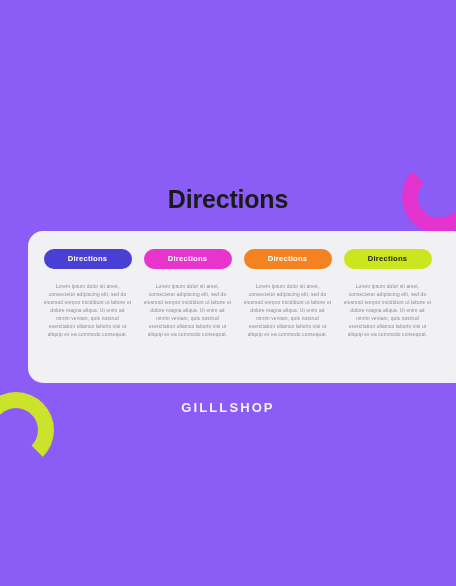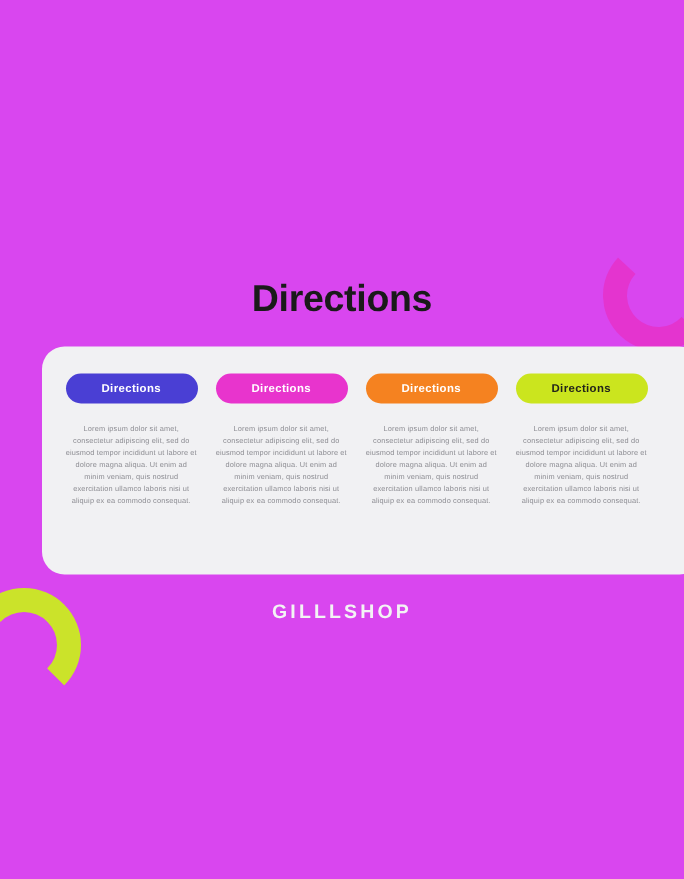--- a/index.html
+++ b/index.html
@@ -14,21 +14,21 @@
     overflow: hidden;
     position: relative;
   }
 
   #slide {
     position: absolute;
     left: 0;
     top: 0;
     width: 456px;
     height: 586px;
-    background: #d946ef;
+    background: #8b5cf6;
     overflow: hidden;
   }
 
   
   .deco-arc {
     position: absolute;
     border-style: solid;
     border-color: transparent;
     pointer-events: none;
   }

